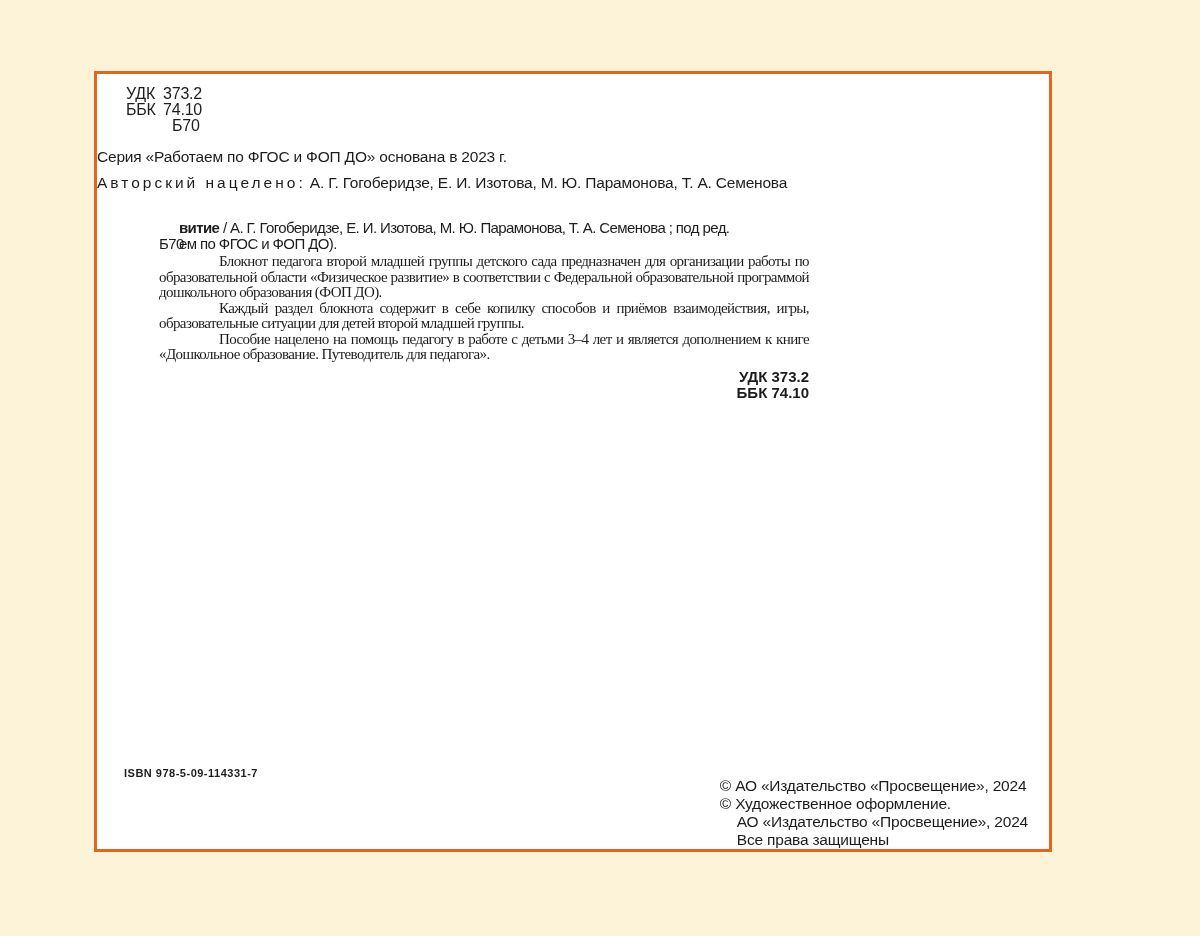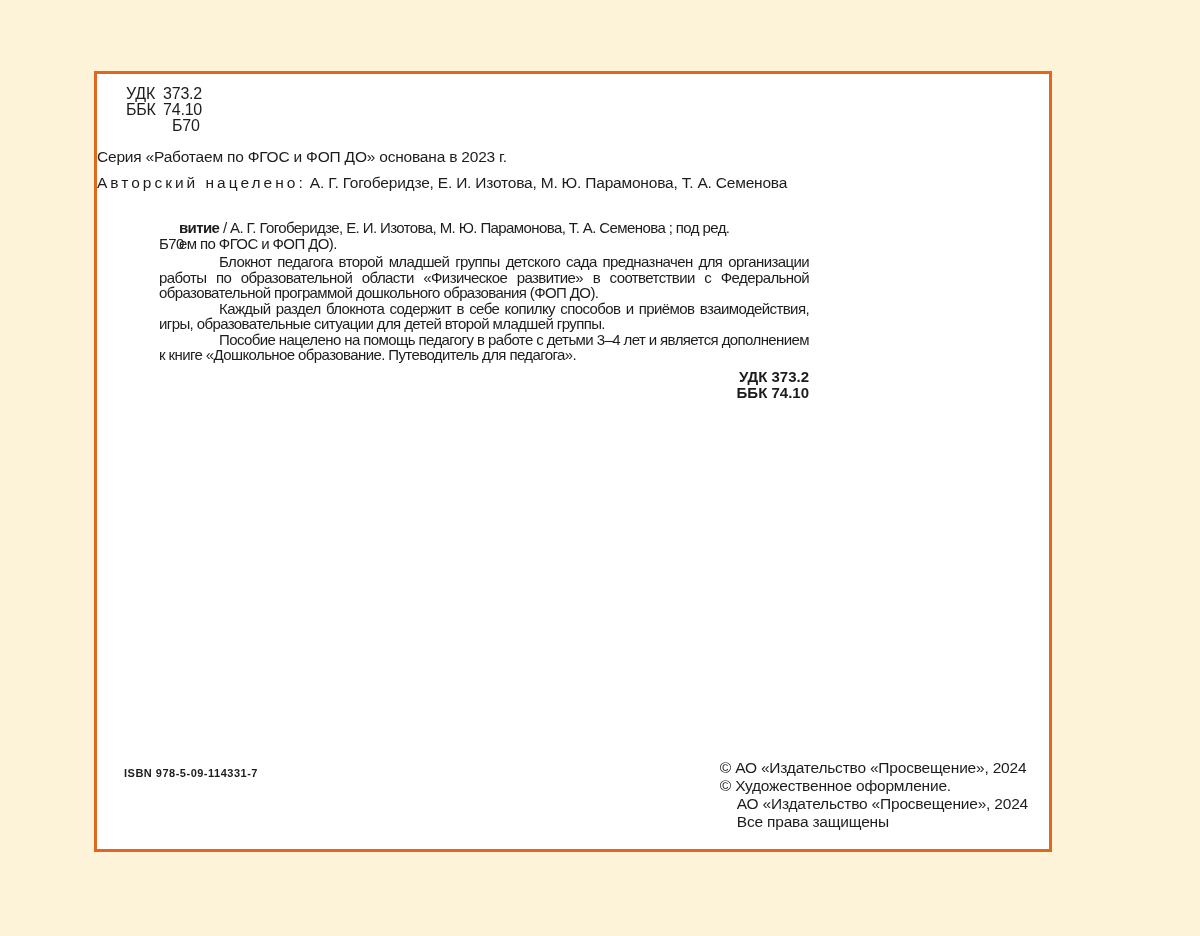--- a/index.html
+++ b/index.html
@@ -65,20 +65,21 @@
     position: absolute;
     left: -20px;
     top: 15.5px;
   }
   .entry-line { white-space: nowrap; }
   .entry-line.first { text-indent: 22px; }
   .isbn-line { text-indent: 22px; margin-top: 5px; white-space: nowrap; }
   .annot {
     text-indent: 60px;
     text-align: justify;
+    font-family: Liberation Serif, serif;
   }
   .annot.first { margin-top: 3px; }
   .codes-bottom {
     margin-top: 6px;
     text-align: right;
     font-weight: bold;
     font-size: 15px;
     line-height: 16px;
     letter-spacing: 0;
   }
@@ -88,21 +89,21 @@
     left: 27px;
     top: 693px;
     font-weight: bold;
     font-size: 11px;
     letter-spacing: 0.5px;
     white-space: nowrap;
   }
   .copyright {
     position: absolute;
     right: 21px;
-    top: 685px;
+    top: 703px;
     font-size: 15.5px;
     line-height: 18px;
     letter-spacing: -0.2px;
     text-align: left;
   }
   .c-line { white-space: nowrap; }
   .c-line.indent { padding-left: 17px; }
 </style>
 </head>
 <body>

